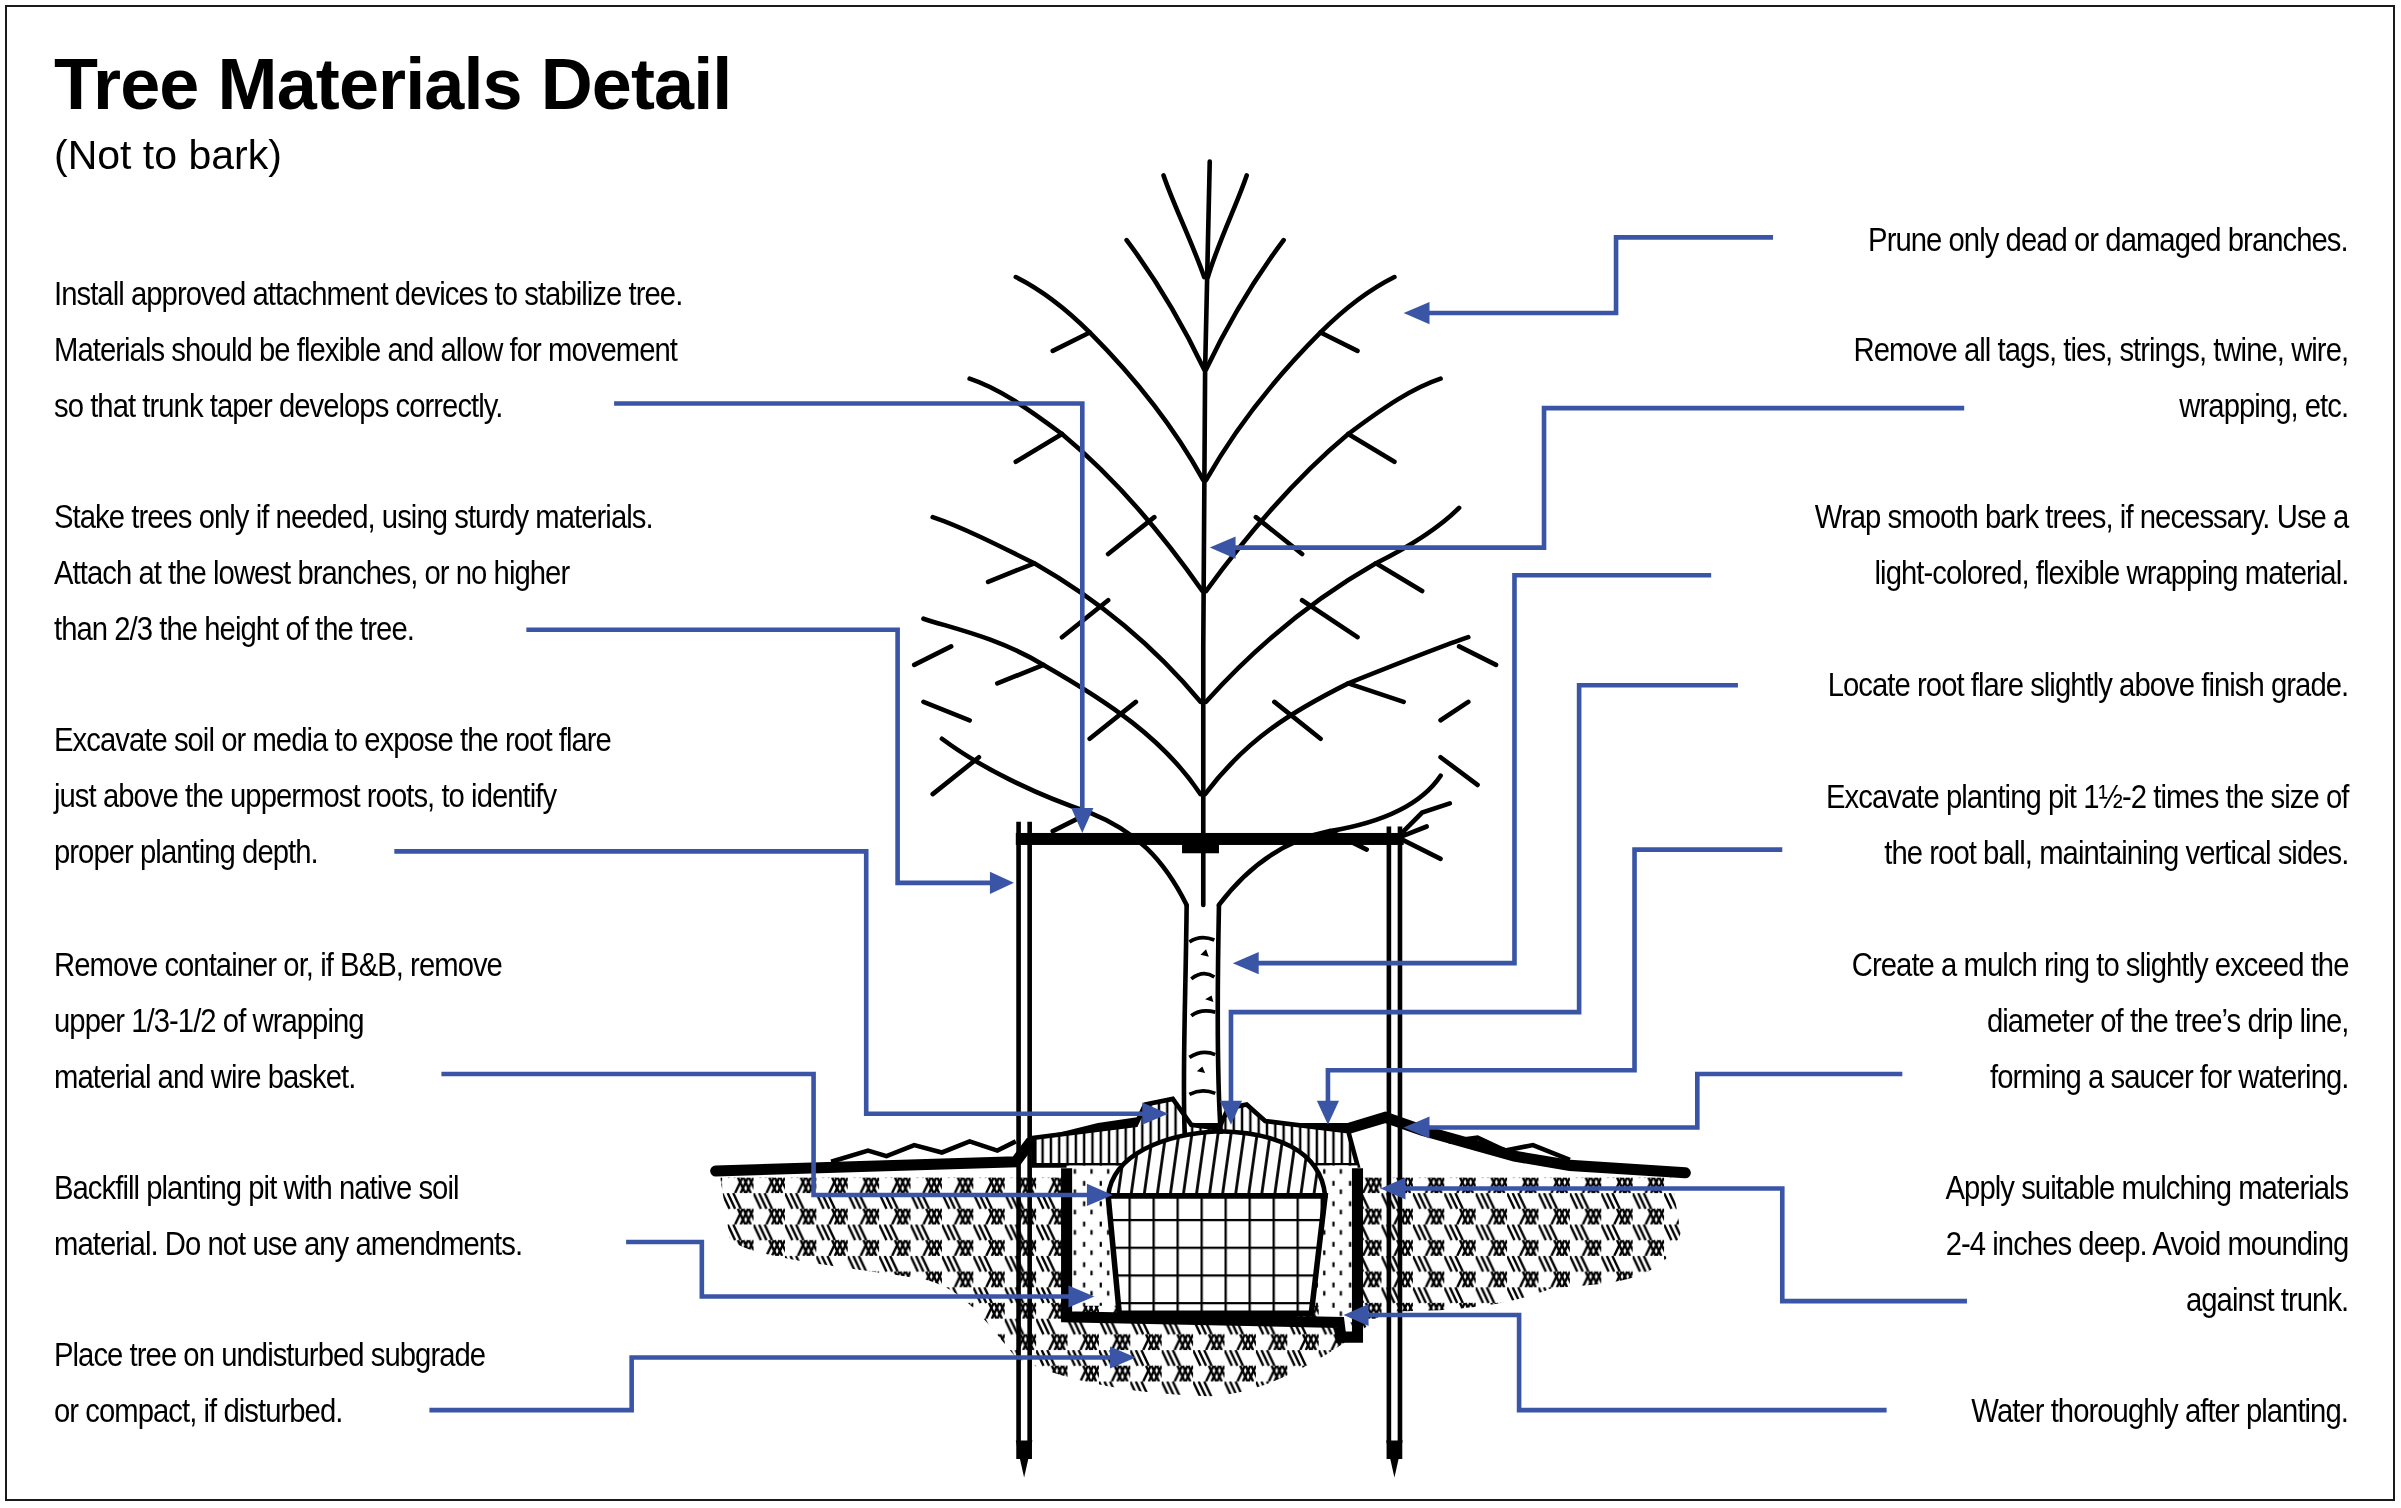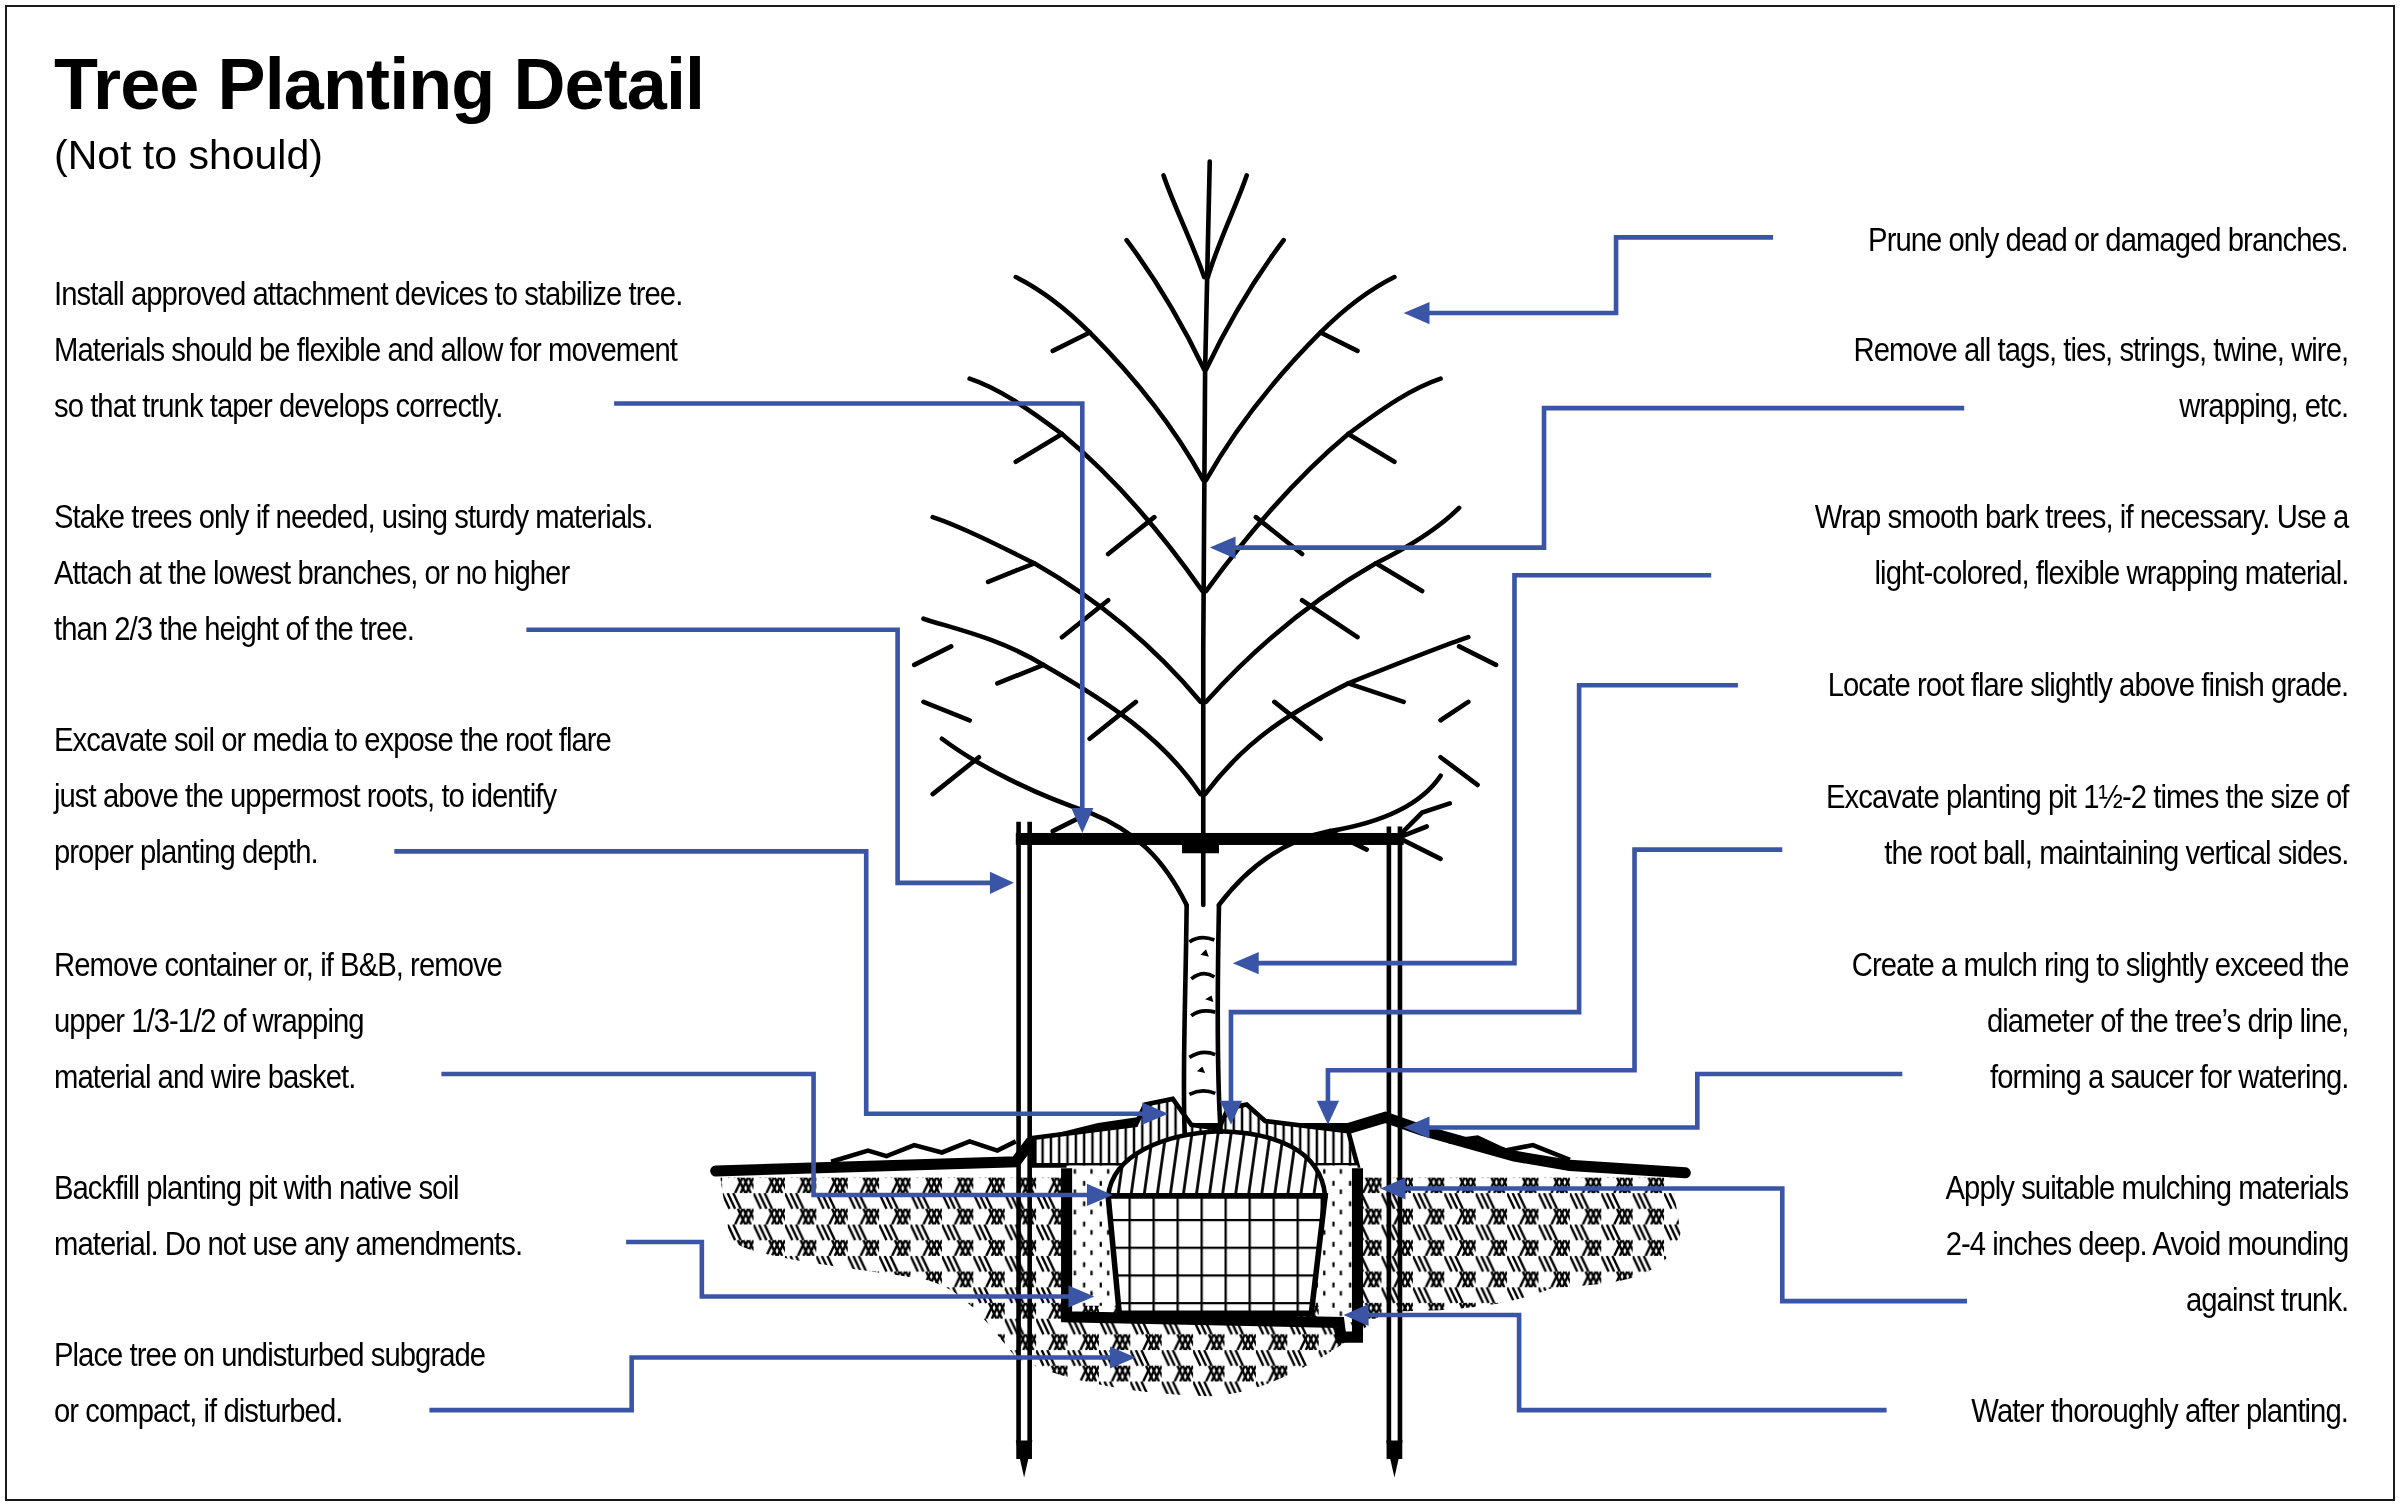--- a/index.html
+++ b/index.html
@@ -12,22 +12,22 @@
   .note.right { transform-origin: right top; text-align: right; }
   svg.diagram { position: absolute; left: 0; top: 0; }
   .leader { fill: none; stroke: #3a55a5; stroke-width: 5; }
   .arrowhead { fill: #3a55a5; }
 </style>
 </head>
 <body>
 
 <div class="frame"></div>
 
-<div class="title">Tree Planting Detail</div>
-<div class="subtitle">(Not to should)</div>
+<div class="title">Tree Materials Detail</div>
+<div class="subtitle">(Not to bark)</div>
 
 <div class="note left" style="left:54px; top:265px;">Install approved attachment devices to stabilize tree.
 Materials should be flexible and allow for movement
 so that trunk taper develops correctly.</div>
 <div class="note left" style="left:54px; top:488px;">Stake trees only if needed, using sturdy materials.
 Attach at the lowest branches, or no higher
 than 2/3 the height of the tree.</div>
 <div class="note left" style="left:54px; top:711px;">Excavate soil or media to expose the root flare
 just above the uppermost roots, to identify
 proper planting depth.</div>

